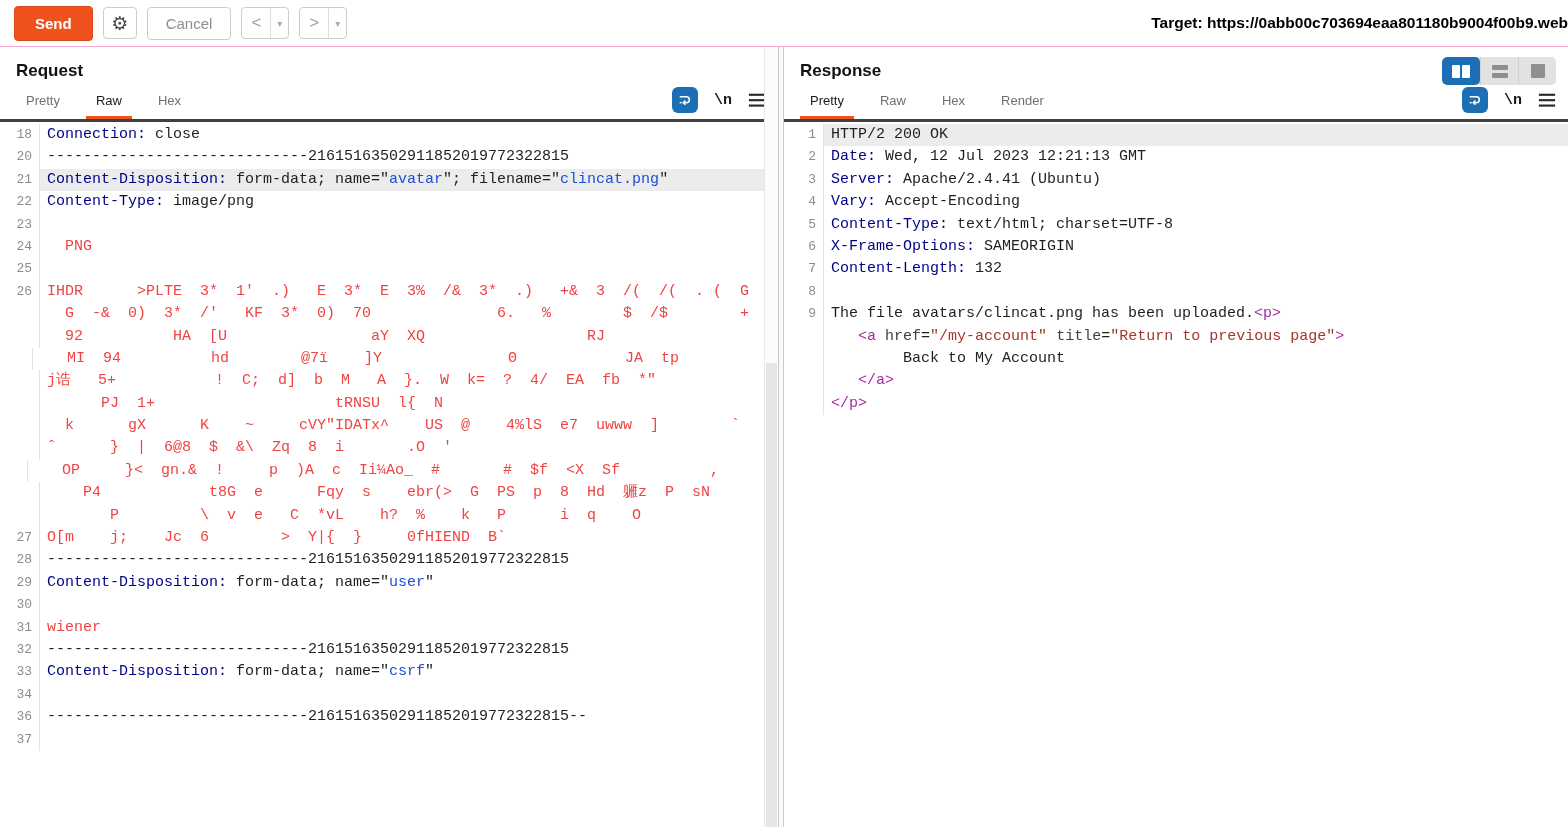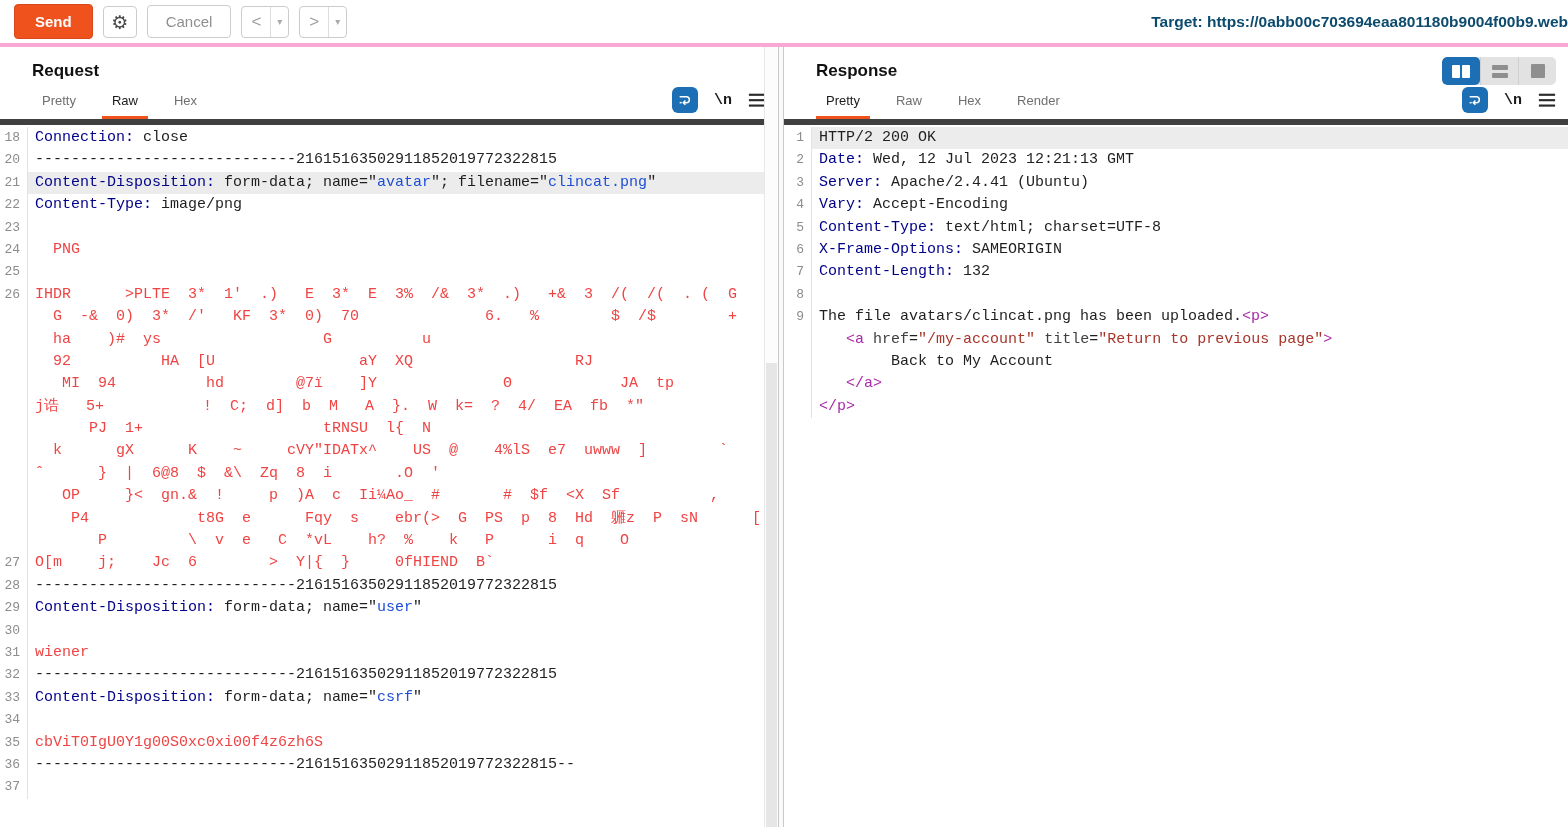--- a/index.html
+++ b/index.html
@@ -1,44 +1,44 @@
 <!DOCTYPE html>
 <html><head>
 <meta charset="utf-8">
 <style>
   * { box-sizing: border-box; margin: 0; padding: 0; }
   html,body { width:1568px; height:828px; overflow:hidden; background:#fff;
     font-family:"Liberation Sans", sans-serif; }
 
   
   .toolbar { height:47px; display:flex; align-items:center; gap:10px;
-    padding:0 0 0 14px; border-bottom:4px solid #f9a8d4; background:#fff; }
+    padding:0 0 0 14px; border-bottom:1px solid #f9a8d4; background:#fff; }
   .btn-send { background:#f0521e; color:#fff; font-weight:bold; font-size:15px;
     border:1px solid #d8481a; border-radius:4px; padding:8px 20px; cursor:pointer; }
   .btn-icon { background:#fff; border:1px solid #ccc; border-radius:4px;
     width:34px; height:32px; display:flex; align-items:center; justify-content:center;
     color:#4a4a4a; font-size:19px; cursor:pointer; font-family:"DejaVu Sans",sans-serif; }
   .btn-cancel { background:#fff; border:1px solid #ccc; border-radius:4px;
     color:#8f8f8f; font-size:15px; padding:7px 18px; cursor:pointer; }
   .split { display:flex; border:1px solid #ccc; border-radius:4px; background:#fff;
     height:32px; align-items:stretch; overflow:hidden; }
   .split .chev { display:flex; align-items:center; padding:0 9px; color:#9d9d9d;
     font-size:17px; border-right:1px solid #ddd; }
   .split .caret { display:flex; align-items:center; padding:0 6px; color:#aaa; font-size:10px; }
-  .target { margin-left:auto; font-weight:bold; font-size:15.5px; color:#0c4a6e;
+  .target { margin-left:auto; font-weight:bold; font-size:15.5px; color:#000000;
     white-space:nowrap; overflow:hidden; text-align:right; flex:1; }
 
   
   .panes { display:flex; height:780px; }
   .pane { background:#fff; display:flex; flex-direction:column; position:relative; }
   .pane.request  { width:779px; border-right:1px solid #c9c9c9; }
   .pane-gap { width:4px; background:#fafafa; }
   .pane.response { flex:1; border-left:1px solid #c9c9c9; }
 
-  .pane-header { padding:14px 12px 0 32px; border-bottom:6px solid #404040; }
+  .pane-header { padding:14px 12px 0 16px; border-bottom:3px solid #404040; }
   .pane-title { font-size:17px; font-weight:bold; color:#111; }
   .tab-row { display:flex; align-items:flex-end; margin-top:6px; }
   .tab { font-size:13px; color:#6f6f6f; padding:6px 10px 8px 10px; margin-right:16px;
     cursor:pointer; border-bottom:3px solid transparent; }
   .tab.active { color:#1a1a1a; border-bottom:3px solid #f0521e; }
   .tabbar-icons { margin-left:auto; display:flex; align-items:center; gap:16px; padding-bottom:6px; }
   .wrap-btn { width:26px; height:26px; background:#1d6fb5; border-radius:6px;
     display:flex; align-items:center; justify-content:center; cursor:pointer; }
   .nl-label { font-size:15px; font-weight:600; color:#1a1a1a; cursor:pointer;
     font-family:"Liberation Mono",monospace; }
@@ -52,21 +52,21 @@
   .vt-col { width:8px; height:13px; background:#fff; border-radius:1px; }
   .vt-rows { display:flex; flex-direction:column; gap:3px; }
   .vt-row { width:16px; height:5px; background:#8f8f8f; border-radius:1px; }
   .vt-sq { width:14px; height:14px; background:#8f8f8f; border-radius:1px; }
   .vt-seg + .vt-seg { border-left:1px solid #d0d0d0; }
 
   
   .editor { flex:1; overflow:hidden; position:relative; padding-top:2px; }
   .code-row { display:flex; height:22.4px; line-height:22.4px; white-space:pre;
     font-family:"Liberation Mono",monospace; font-size:15px; }
-  .ln { width:28px; min-width:28px; text-align:right; padding-right:7px;
+  .ln { width:40px; min-width:28px; text-align:right; padding-right:7px;
     color:#8d8d8d; font-size:13px; border-right:1px solid #e3e3e3; }
   .lt { padding-left:7px; flex:1; }
   .row-hl .lt { background:#ececec; }
 
   .c-h { color:#000089; }           
   .c-p { color:#1f1f1f; }           
   .c-s { color:#1d4ed8;text-align:center; }           
   .c-b { color:#ef4444; }           
   .c-m { color:#a92aa9; }           
   .c-a { color:#404040; }           
@@ -130,39 +130,37 @@
     <div class="editor" id="req-editor">
         <div class="code-row"><span class="ln">18</span><span class="lt"><span class="c-h">Connection:</span><span class="c-p"> close</span></span></div>
         <div class="code-row"><span class="ln">20</span><span class="lt"><span class="c-p">-----------------------------21615163502911852019772322815</span></span></div>
         <div class="code-row row-hl"><span class="ln">21</span><span class="lt"><span class="c-h">Content-Disposition:</span><span class="c-p"> form-data; name="</span><span class="c-s">avatar</span><span class="c-p">"; filename="</span><span class="c-s">clincat.png</span><span class="c-p">"</span></span></div>
         <div class="code-row"><span class="ln">22</span><span class="lt"><span class="c-h">Content-Type:</span><span class="c-p"> image/png</span></span></div>
         <div class="code-row"><span class="ln">23</span><span class="lt"></span></div>
         <div class="code-row"><span class="ln">24</span><span class="lt"><span class="c-b">  PNG</span></span></div>
         <div class="code-row"><span class="ln">25</span><span class="lt"></span></div>
         <div class="code-row"><span class="ln">26</span><span class="lt"><span class="c-b">IHDR      &gt;PLTE  3*  1'  .)   E  3*  E  3%  /&amp;  3*  .)   +&amp;  3  /(  /(  . (  G</span></span></div>
         <div class="code-row"><span class="ln"></span><span class="lt"><span class="c-b">  G  -&amp;  0)  3*  /'   KF  3*  0)  70              6.   %        $  /$        +</span></span></div>
-        <div class="code-row"><span class="ln"></span><span class="lt"><span class="c-b">  ha    )#  ys                  G          u</span></span></div>
         <div class="code-row"><span class="ln"></span><span class="lt"><span class="c-b">  92          HA  [U                aY  XQ                  RJ</span></span></div>
         <div class="code-row"><span class="ln"></span><span class="lt"><span class="c-b">   MI  94          hd        @7ï    ]Y              Θ            JA  tp          n</span></span></div>
         <div class="code-row"><span class="ln"></span><span class="lt"><span class="c-b">j诰   5+           !  C;  d]  b  M   A  }.  W  k=  ?  4/  EA  fb  *″</span></span></div>
         <div class="code-row"><span class="ln"></span><span class="lt"><span class="c-b">      PJ  1+                    tRNSU  l{  N</span></span></div>
         <div class="code-row"><span class="ln"></span><span class="lt"><span class="c-b">  k      gX      K    ~     cVY″IDATx^    US  @    4%lS  e7  uwww  ]        `</span></span></div>
         <div class="code-row"><span class="ln"></span><span class="lt"><span class="c-b">ˆ      }  |  6@8  $  &amp;\  Zq  8  i       .O  '</span></span></div>
         <div class="code-row"><span class="ln"></span><span class="lt"><span class="c-b">   OP     }&lt;  gn.&amp;  !     p  )A  c  Ii¼Ao_  #       #  $f  &lt;X  Sf          ,      P(</span></span></div>
         <div class="code-row"><span class="ln"></span><span class="lt"><span class="c-b">    P4            t8G  e      Fqy  s    ebr(&gt;  G  PS  p  8  Hd  軅z  P  sN      [</span></span></div>
         <div class="code-row"><span class="ln"></span><span class="lt"><span class="c-b">       P         \  v  e   C  *vL    h?  %    k   P      i  q    O</span></span></div>
         <div class="code-row"><span class="ln">27</span><span class="lt"><span class="c-b">O[m    j;    Jc  6        &gt;  Y|{  }     0fHIEND  B`</span></span></div>
         <div class="code-row"><span class="ln">28</span><span class="lt"><span class="c-p">-----------------------------21615163502911852019772322815</span></span></div>
         <div class="code-row"><span class="ln">29</span><span class="lt"><span class="c-h">Content-Disposition:</span><span class="c-p"> form-data; name="</span><span class="c-s">user</span><span class="c-p">"</span></span></div>
         <div class="code-row"><span class="ln">30</span><span class="lt"></span></div>
         <div class="code-row"><span class="ln">31</span><span class="lt"><span class="c-b">wiener</span></span></div>
         <div class="code-row"><span class="ln">32</span><span class="lt"><span class="c-p">-----------------------------21615163502911852019772322815</span></span></div>
         <div class="code-row"><span class="ln">33</span><span class="lt"><span class="c-h">Content-Disposition:</span><span class="c-p"> form-data; name="</span><span class="c-s">csrf</span><span class="c-p">"</span></span></div>
         <div class="code-row"><span class="ln">34</span><span class="lt"></span></div>
-        <div class="code-row"><span class="ln">35</span><span class="lt"><span class="c-b">cbViT0IgU0Y1g00S0xc0xi00f4z6zh6S</span></span></div>
         <div class="code-row"><span class="ln">36</span><span class="lt"><span class="c-p">-----------------------------21615163502911852019772322815--</span></span></div>
         <div class="code-row"><span class="ln">37</span><span class="lt"></span></div>
       </div>
     <div class="scrollbar">
       <div class="scroll-thumb"></div>
     </div>
   </section>
 
   <div class="pane-gap"></div>
 

